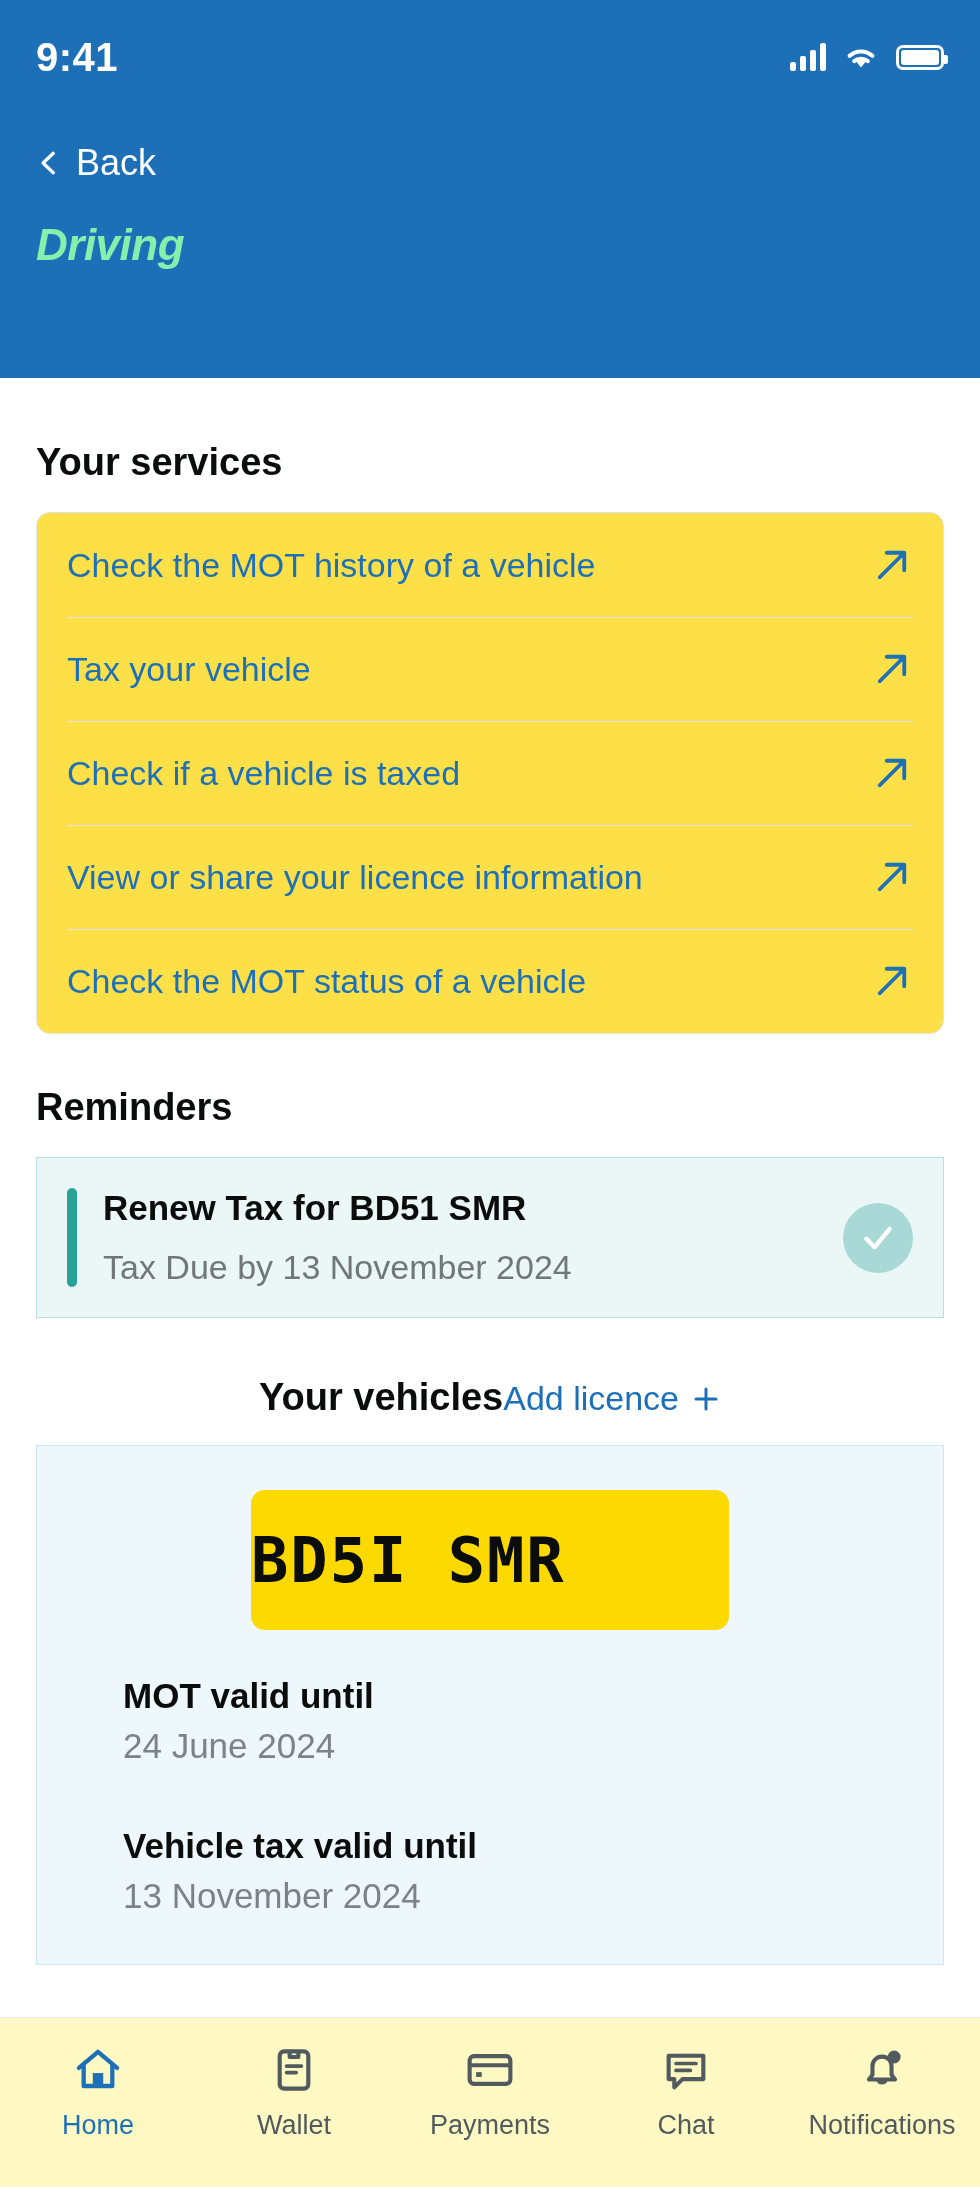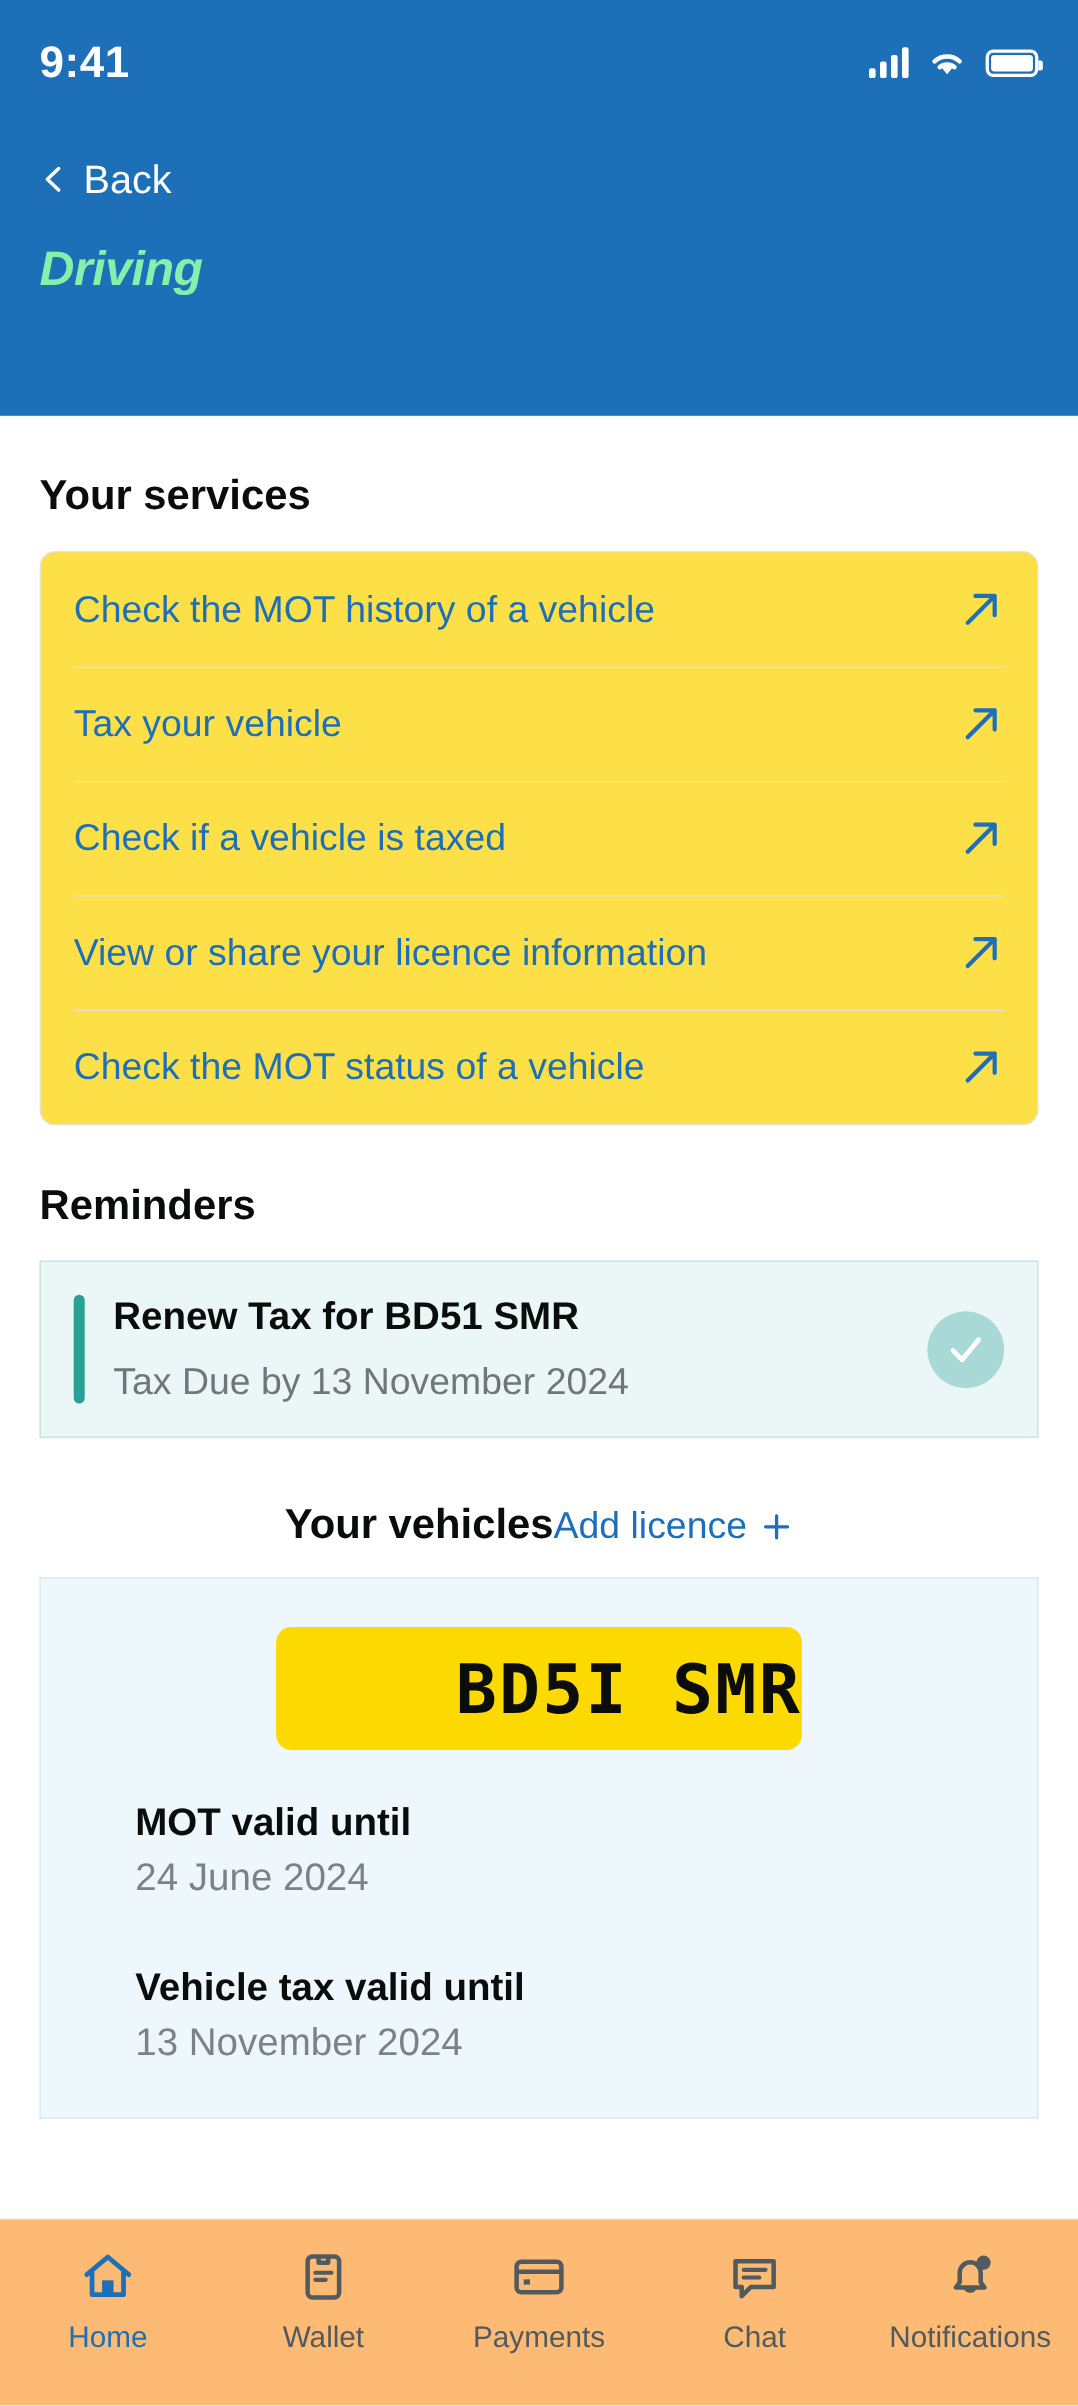--- a/index.html
+++ b/index.html
@@ -119,21 +119,21 @@
     font-size: 44px;
     font-weight: 700;
     letter-spacing: -0.5px;
     margin-top: 36px;
     font-style: italic;
   }
 
   
   .content {
     flex: 1 1 auto;
-    padding: 0 36px;
+    padding: 11px 36px;
     overflow: hidden;
   }
 
   .section-title {
     font-size: 38px;
     font-weight: 700;
     color: #0b0c0c;
     margin-top: 52px;
     margin-bottom: 28px;
   }
@@ -236,24 +236,24 @@
   .vehicle-card {
     background: #eef7fc;
     border: 1px solid #cfe5f5;
     padding: 44px 40px 48px 40px;
   }
 
   .plate {
     background: #fcd900;
     border-radius: 14px;
     width: 478px;
-    height: 112px;
-    display: flex;
-    align-items: center;
-    justify-content: flex-end;
+    height: 140px;
+    display: flex;
+    align-items: center;
+    justify-content: flex-start;
     margin: 0 auto 46px auto;
   }
   .plate-text {
     font-family: "DejaVu Sans Mono", monospace;
     font-size: 62px;
     font-weight: 700;
     color: #0b0c0c;
     letter-spacing: 2px;
   }
 
@@ -276,21 +276,21 @@
     font-weight: 400;
     white-space: nowrap;
   }
 
   
   .tabbar {
     flex: 0 0 auto;
     border-top: 1px solid #e6e7e8;
     display: flex;
     padding: 26px 0 46px 0;
-    background: #fdba74;
+    background: #fef9c3;
   }
   .tab {
     flex: 1 1 0;
     display: flex;
     flex-direction: column;
     align-items: center;
     gap: 14px;
     cursor: pointer;
   }
   .tab-icon { width: 52px; height: 52px; display: block; }

